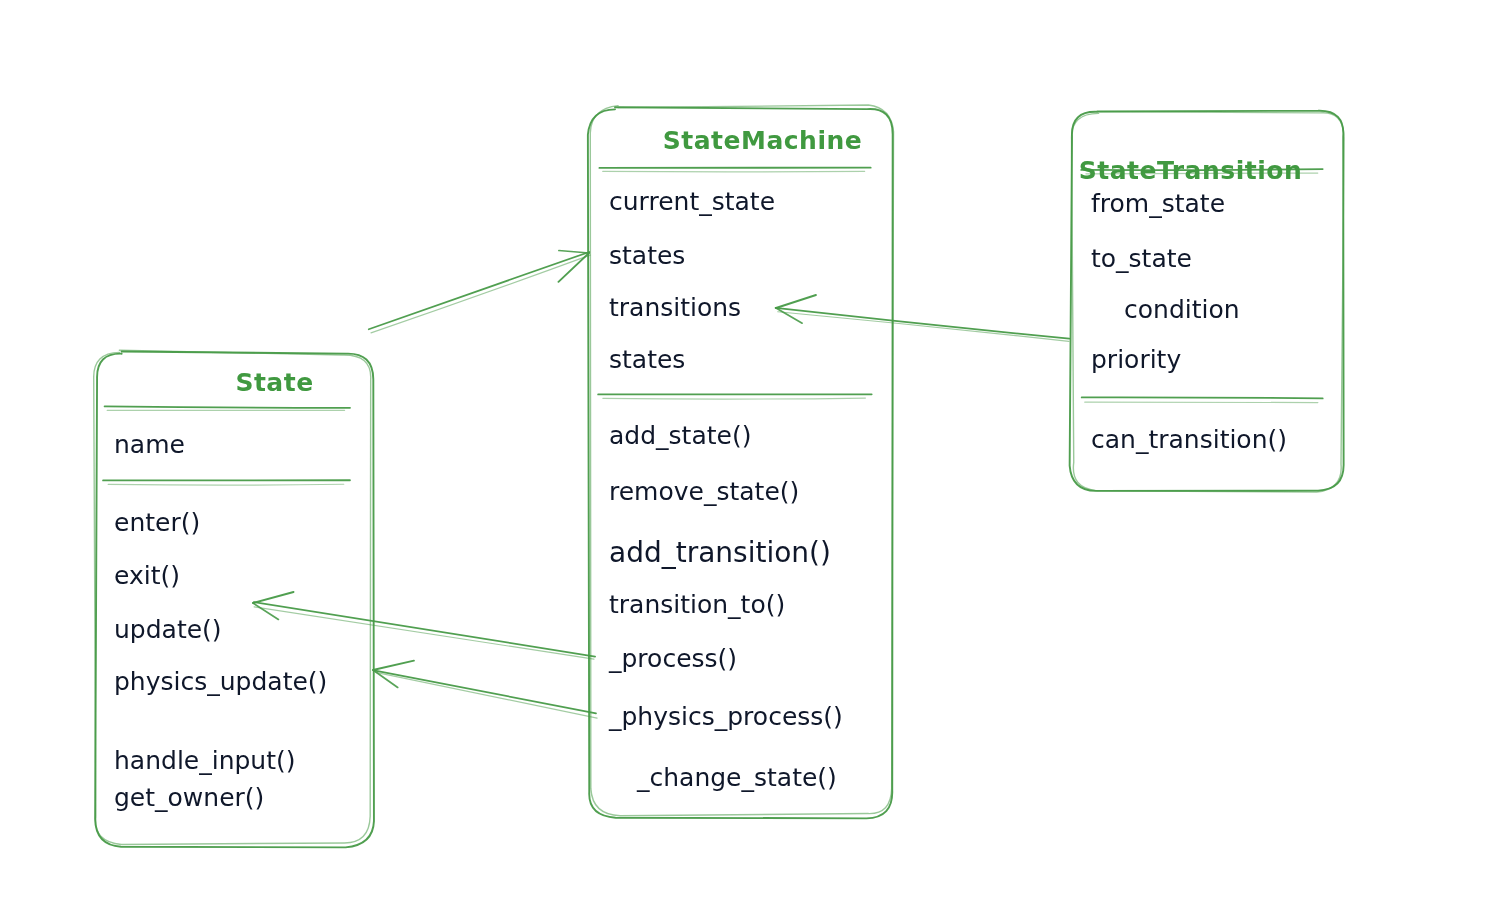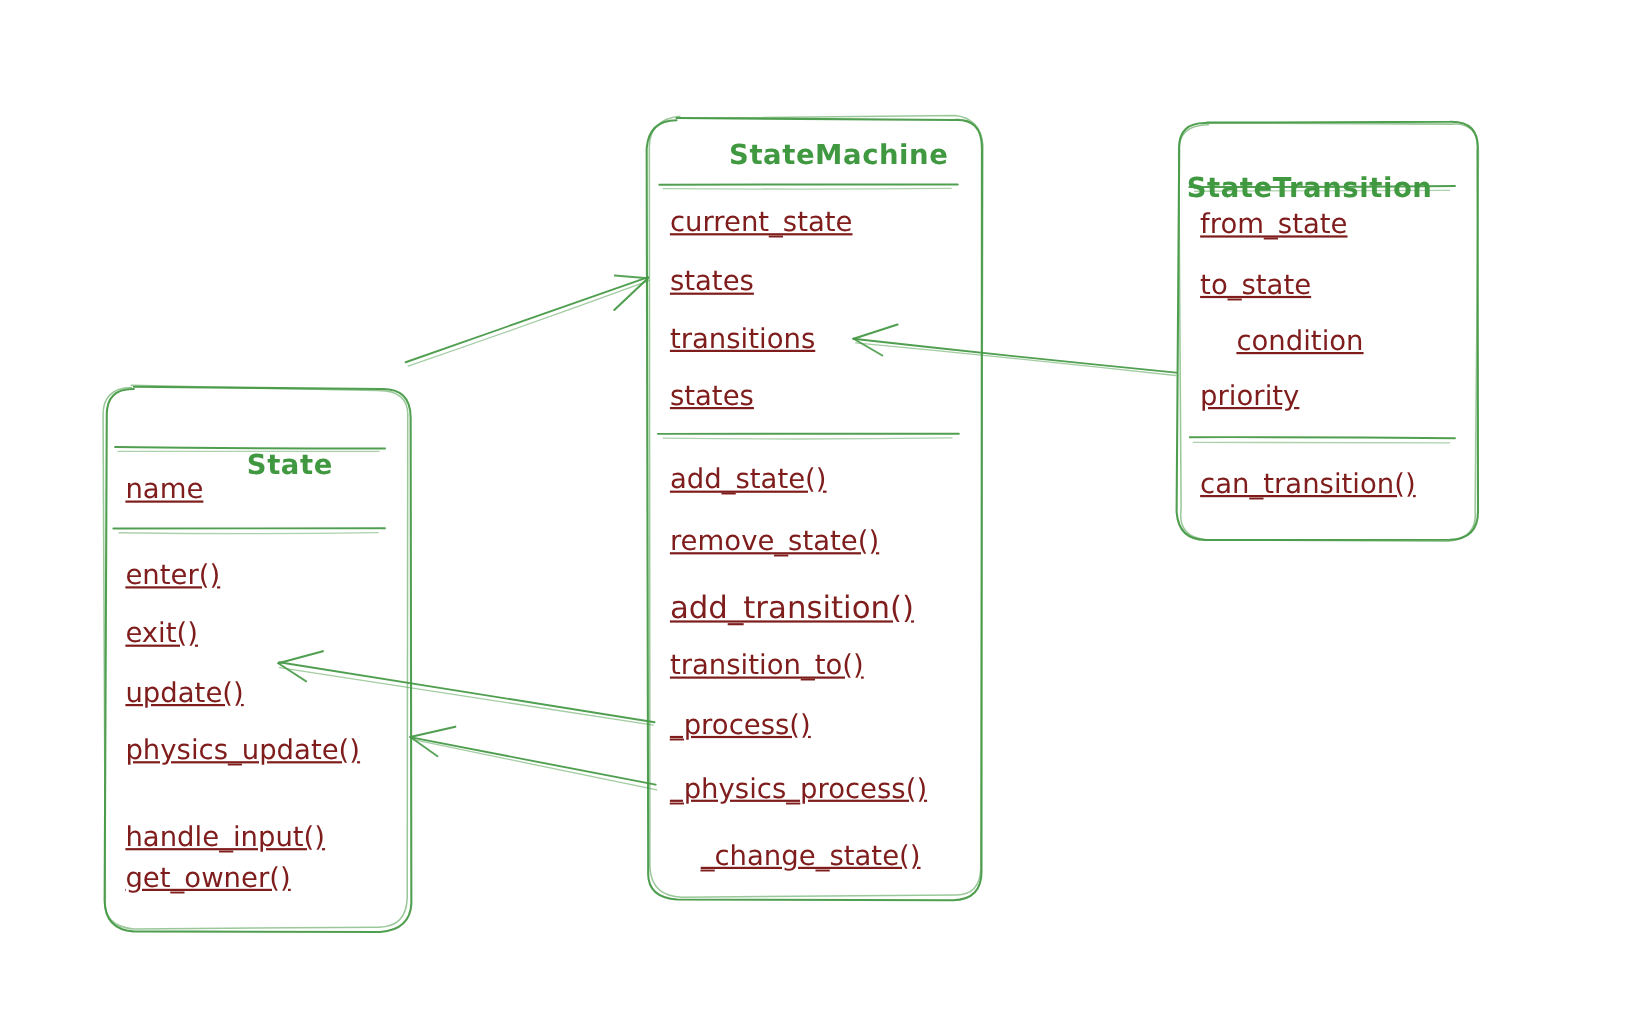--- a/index.html
+++ b/index.html
@@ -25,25 +25,24 @@
     left: 0;
     right: 0;
     text-align: center;
     color: #409940;
     font-family: "DejaVu Sans", sans-serif;
     font-weight: 700;
     letter-spacing: 0.5px;
   }
   .member {
     position: absolute;
-    color: #7f1d1d;
+    color: #0f172a;
     font-family: "DejaVu Sans", sans-serif;
     font-weight: 400;
     white-space: nowrap;
-    text-decoration: underline;
   }
 </style>
 </head>
 <body>
 
 <svg id="canvas" viewBox="0 0 1502 924" xmlns="http://www.w3.org/2000/svg">
     <g>
       <path d="M 121.63348649844224 351.56805877814446 L 346.11609964525144 353.65068035351607 Q 373.0344490070988 352.61330948053546 373.3144416830104 379.22626114097716 L 373.9449226403352 821.1118385339677 Q 373.0266731281889 845.0163917556482 345.5417244923961 847.3401449110081 L 121.01009248644583 846.7228225730931 Q 95.55920747693591 844.9044815077933 95.12565654671083 818.9399593367893 L 97.0640289688781 378.1736579910729 Q 96.53746904355356 353.04254226882125 121.63348649844224 353.6786079429456" fill="none" stroke="#479a47" stroke-width="1.9" stroke-linecap="round" stroke-linejoin="round" opacity="0.95"></path>
       <path d="M 119.34924736067153 350.2072921649587 L 342.05013601093094 355.05601634171603 Q 372.21038699402027 354.1835195218136 370.6823672789533 379.531714406764 L 370.19107852140024 816.2147521149436 Q 369.4377902520065 842.646174539461 344.5058032529921 842.9431853428218 L 121.48058204915402 844.4832259319179 Q 93.07547493133484 841.7476439604292 95.7962590841559 816.9419920578329 L 93.7042493361534 377.92019511699687 Q 93.23844542663473 352.82510806602664 119.34924736067153 352.36574851533663" fill="none" stroke="#479a47" stroke-width="1.4" stroke-linecap="round" stroke-linejoin="round" opacity="0.55"></path>
       <path d="M 104.61145091131863 406.3811929227697 Q 227.36656838719108 407.8981957444447 350.01345491456493 407.82182169045404" fill="none" stroke="#479a47" stroke-width="1.8" stroke-linecap="round" stroke-linejoin="round" opacity="0.95"></path>
@@ -87,21 +86,21 @@
     </g>
     <g>
       <path d="M 596.0130468374178 713.3663572314039 Q 485.1791434058357 692.1152800566123 373.84019804095857 670.368562985197" fill="none" stroke="#479a47" stroke-width="1.7" stroke-linecap="round" stroke-linejoin="round" opacity="0.95"></path>
       <path d="M 597.1015528684954 718.0894423495463 Q 486.8965441713559 695.6298224457679 375.8077403077892 672.4146544459344" fill="none" stroke="#479a47" stroke-width="1.2" stroke-linecap="round" stroke-linejoin="round" opacity="0.5"></path>
       <path d="M 413.9395444282939 660.6216364965017 L 373 670" fill="none" stroke="#479a47" stroke-width="1.9" stroke-linecap="round" stroke-linejoin="round" opacity="0.95"></path>
       <path d="M 397.7025936680061 687.44246158297 L 373 670" fill="none" stroke="#479a47" stroke-width="1.7" stroke-linecap="round" stroke-linejoin="round" opacity="0.9"></path>
     </g>
   </svg>
 
 <div id="overlay">
-    <div class="class-title" style="left: 99px; width: 329px; top: 368px; font-size: 25px; margin-top: 40px;">State</div>
+    <div class="class-title" style="left: 110px; width: 329px; top: 368px; font-size: 25px;">State</div>
     <div class="member" style="left: 114px; top: 430px; font-size: 25px;">name</div>
     <div class="member" style="left: 114px; top: 508px; font-size: 25px;">enter()</div>
     <div class="member" style="left: 114px; top: 561px; font-size: 25px;">exit()</div>
     <div class="member" style="left: 114px; top: 615px; font-size: 25px; text-align: center;">update()</div>
     <div class="member" style="left: 114px; top: 667px; font-size: 25px;">physics_update()</div>
     <div class="member" style="left: 114px; top: 726px; font-size: 25px; margin-top: 20px;">handle_input()</div>
     <div class="member" style="left: 114px; top: 783px; font-size: 25px;">get_owner()</div>
     <div class="class-title" style="left: 590px; width: 303px; top: 126px; font-size: 25px; padding-left: 21px;">StateMachine</div>
     <div class="member" style="left: 609px; top: 187px; font-size: 25px;">current_state</div>
     <div class="member" style="left: 609px; top: 241px; font-size: 25px;">states</div>

